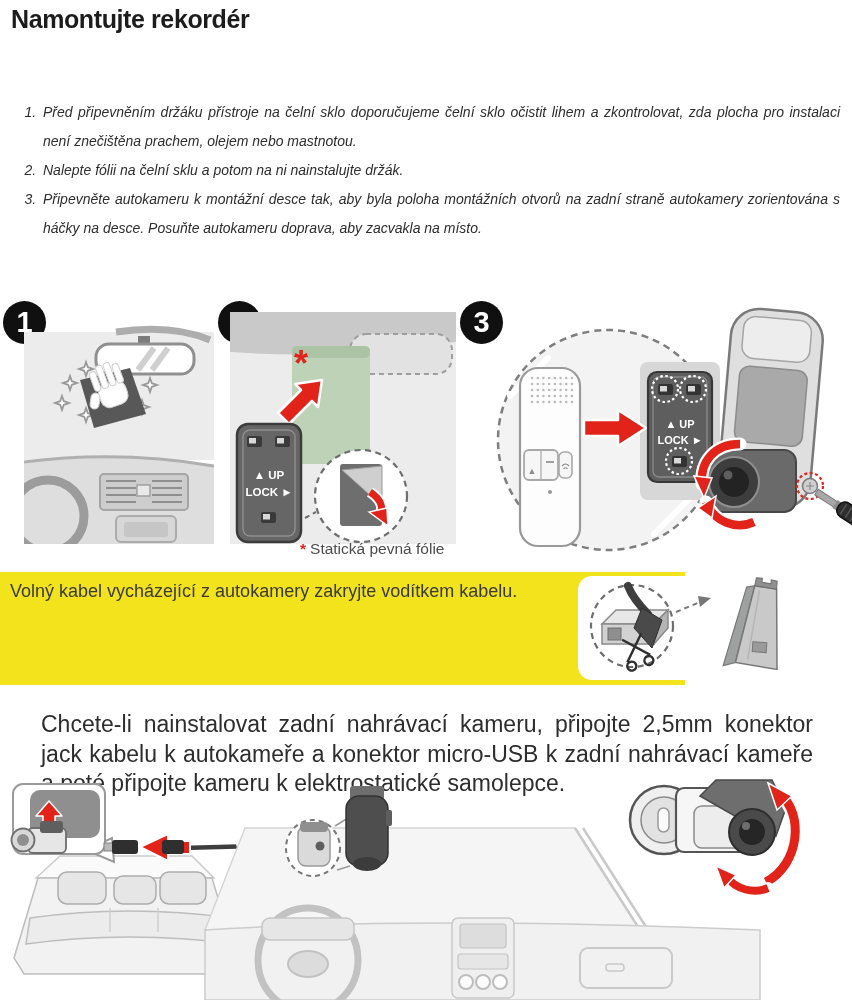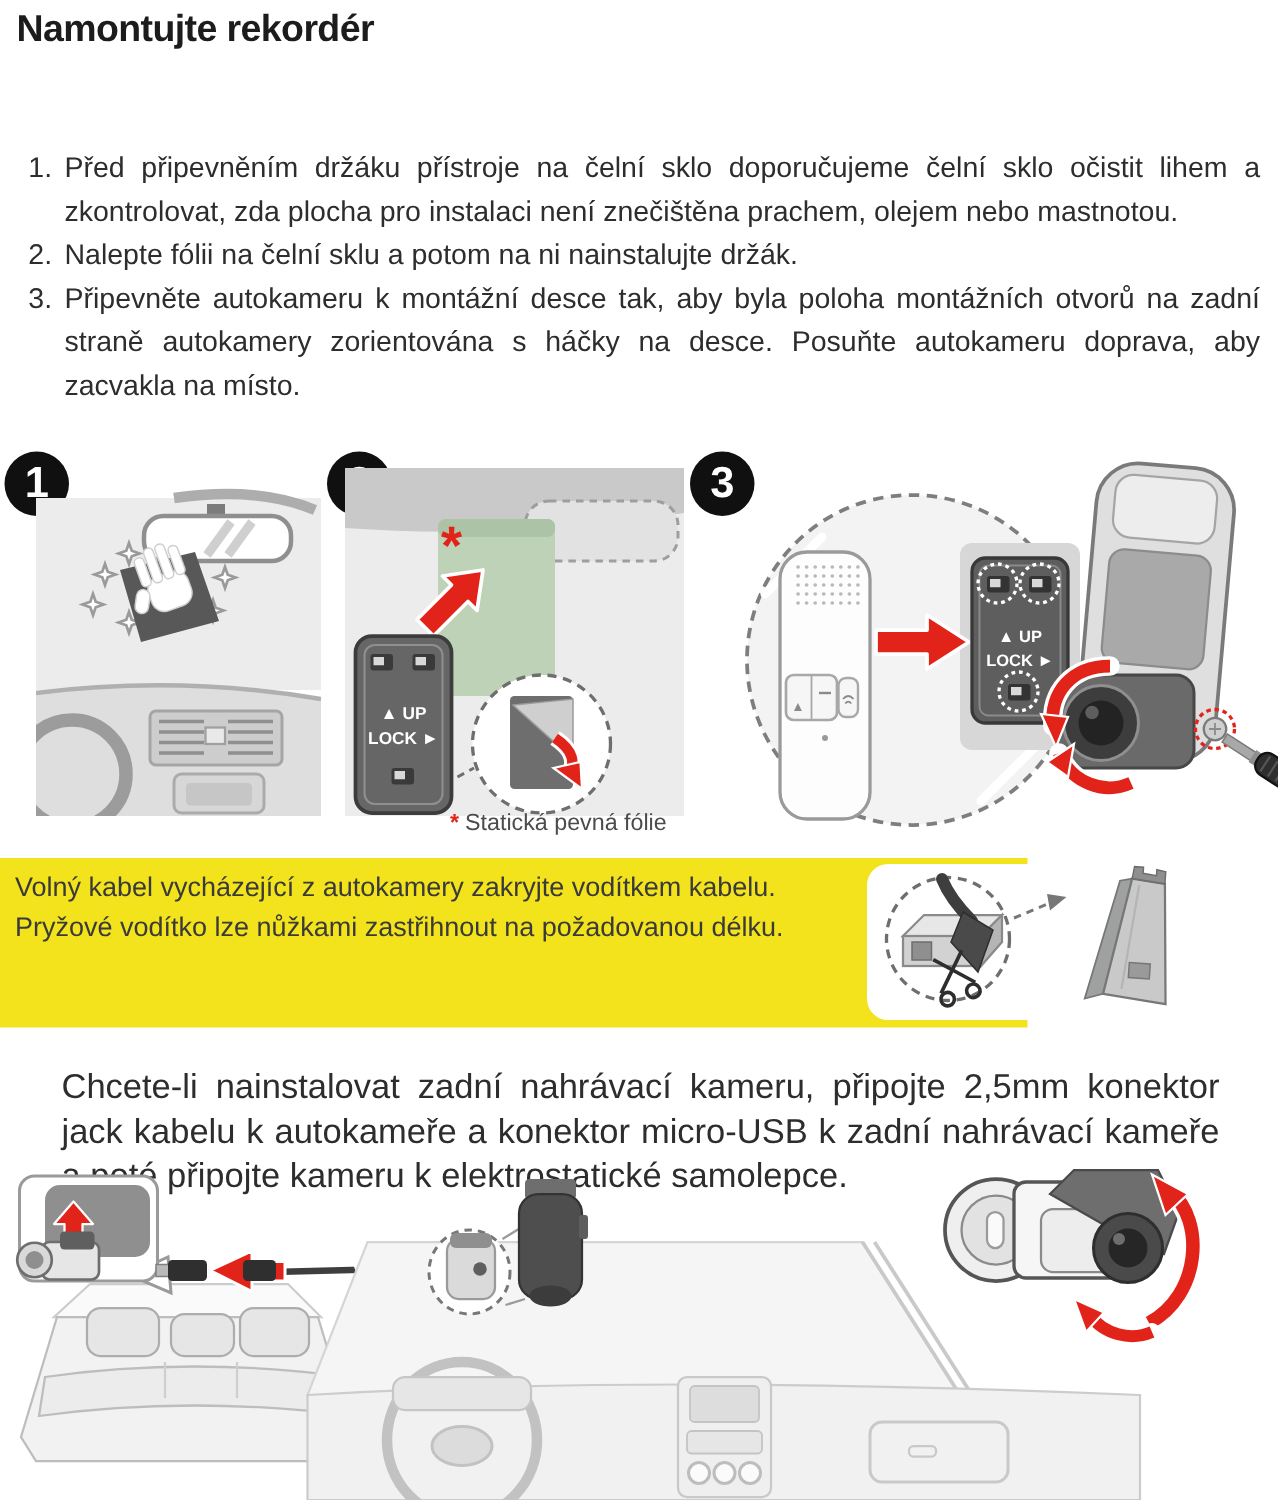--- a/index.html
+++ b/index.html
@@ -3,21 +3,21 @@
 <meta charset="utf-8">
 <style>
   html,body{margin:0;padding:0;background:#fff;}
   .page{position:relative;width:852px;height:1000px;background:#fff;overflow:hidden;
         font-family:"Liberation Sans","DejaVu Sans",sans-serif;color:#2d2d2d;}
   .title{margin:0;position:absolute;left:11px;top:5px;font-size:25px;font-weight:bold;
          color:#1c1c1c;letter-spacing:-0.4px;}
   .intro{position:absolute;left:7px;top:37px;width:786px;font-size:19.5px;line-height:29px;
          text-align:justify;}
   ol.steps{position:absolute;left:7px;top:98px;margin:0;padding:0 0 0 33px;width:800px;
-           font-size:19px;line-height:29px;}
+           font-size:14px;line-height:29px;font-style:italic;}
   ol.steps li{text-align:justify;padding-left:3px;}
   .figures{position:absolute;left:0;top:300px;width:852px;height:262px;}
   .badge{position:absolute;width:43px;height:43px;border-radius:50%;background:#101010;
          color:#fff;font-weight:bold;font-size:29px;display:flex;align-items:center;
          justify-content:center;top:1px;}
   .figures svg{position:absolute;}
   .caption{position:absolute;left:300px;top:240px;font-size:15.5px;color:#4c4c4c;}
   .caption .star{color:#E2231A;font-weight:bold;margin-right:4px;}
   .note{position:absolute;left:0;top:572px;width:685px;height:113px;background:#F2E31C;}
   .note-text{position:absolute;left:10px;top:6px;width:556px;font-size:18px;line-height:27px;
@@ -187,21 +187,20 @@
     </svg>
 
     <div class="caption">
       <span class="star">*</span><span>Statická pevná fólie</span>
     </div>
   </div>
 
   <div class="note">
     <div class="note-text">
       <div>Volný kabel vycházející z autokamery zakryjte vodítkem kabelu.</div>
-      <div>Pryžové vodítko lze nůžkami zastřihnout na požadovanou délku.</div>
     </div>
     <div class="note-art">
       <svg width="269" height="104" viewBox="0 0 269 104">
         <circle cx="54" cy="50" r="41" fill="#FFFFFF" stroke="#6E6E6E" stroke-width="2.2" stroke-dasharray="6 4.5"></circle>
         <g>
           <polygon points="24,48 38,34 90,34 76,48" fill="#E7E7E7" stroke="#8A8A8A" stroke-width="1.5"></polygon>
           <rect x="24" y="48" width="52" height="20" fill="#D2D2D2" stroke="#8A8A8A" stroke-width="1.5"></rect>
           <polygon points="76,48 90,34 90,52 76,68" fill="#B5B5B5" stroke="#8A8A8A" stroke-width="1.5"></polygon>
           <rect x="30" y="52" width="13" height="12" fill="#8F8F8F" stroke="#6E6E6E" stroke-width="1"></rect>
         </g>

